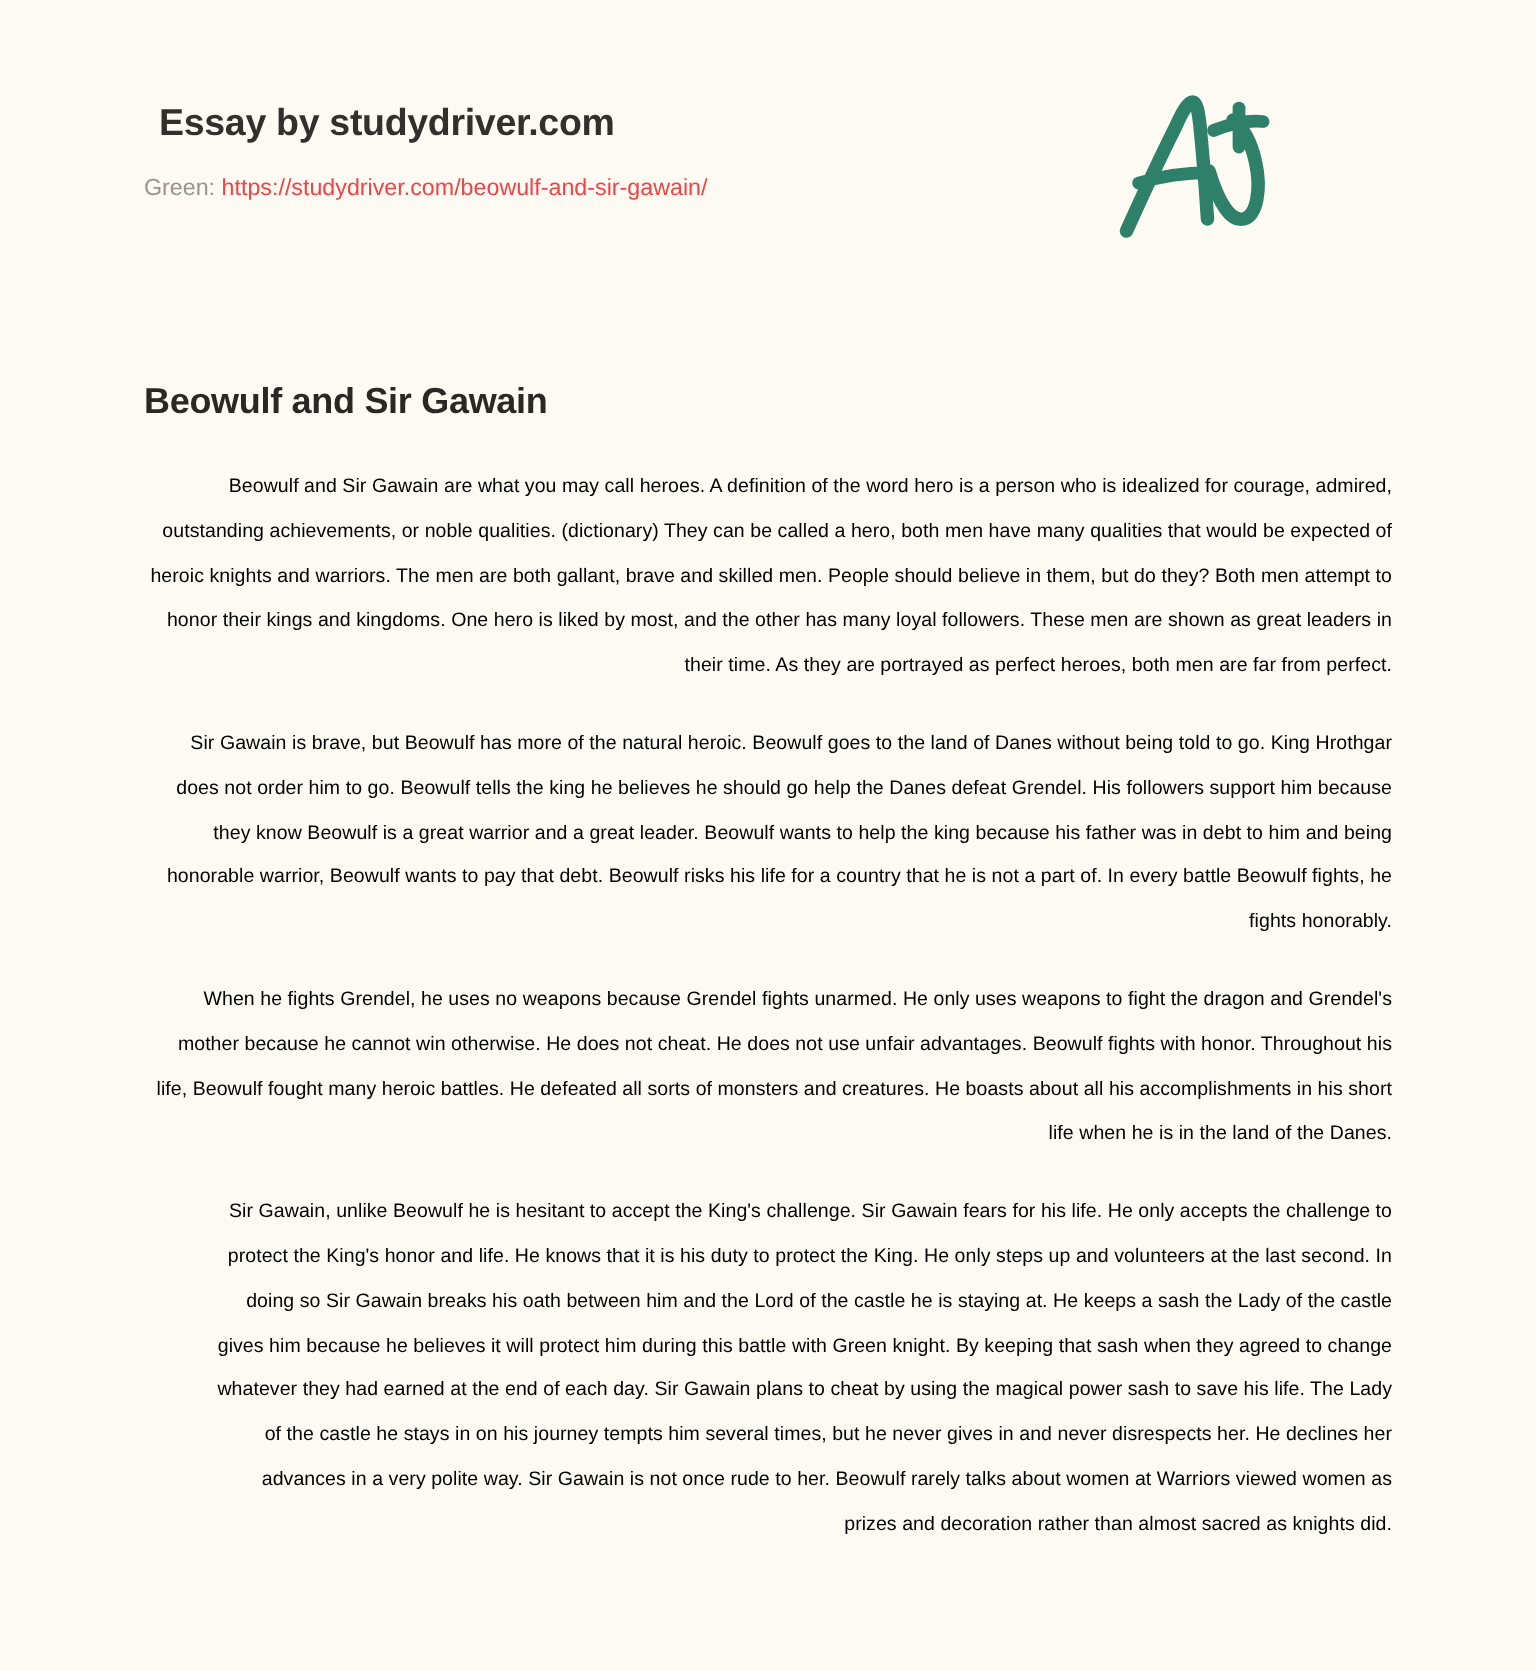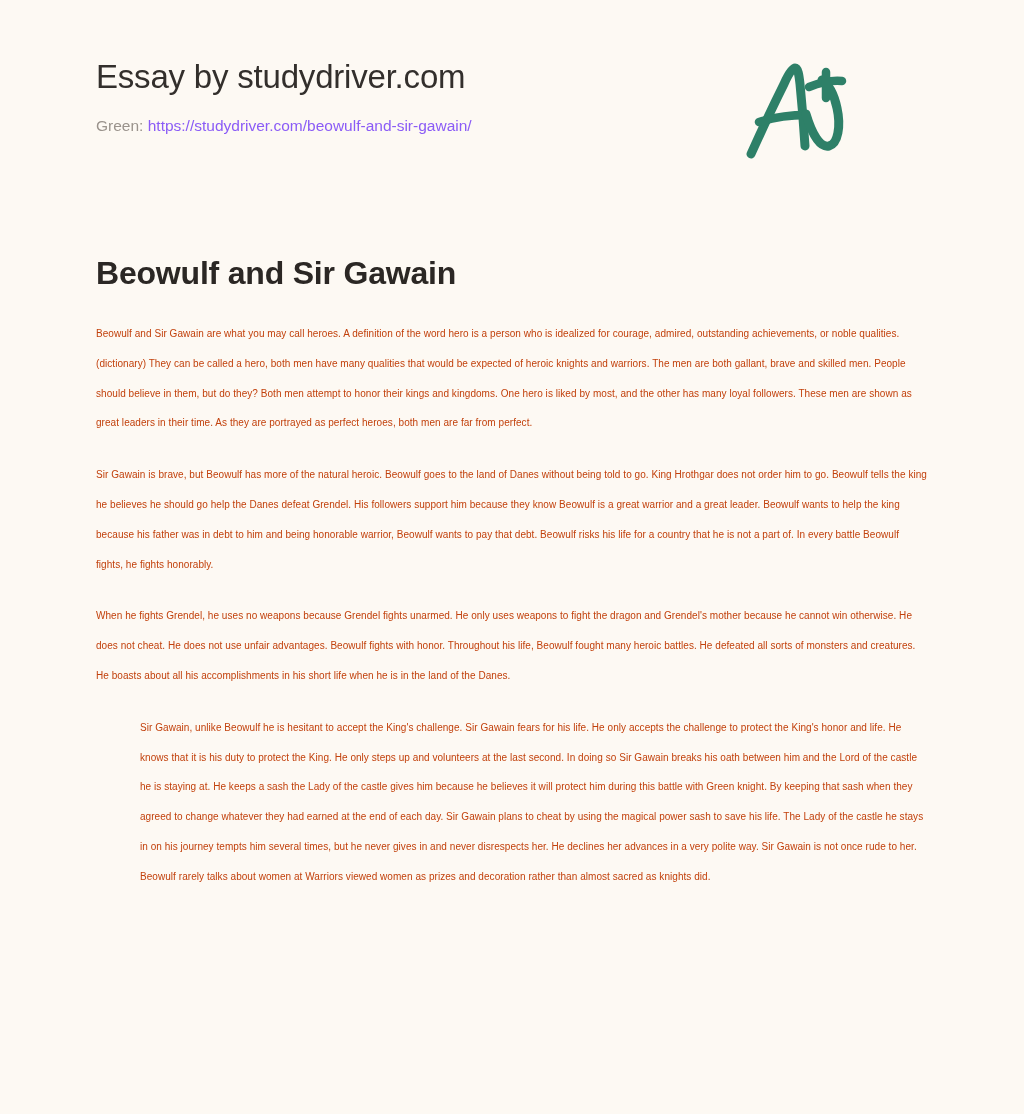--- a/index.html
+++ b/index.html
@@ -25,73 +25,73 @@
   .header {
     position: relative;
     height: 186px;
     padding-top: 57px;
     box-sizing: border-box;
   }
   .brand-block {
     display: block;
   }
   .essay-by {
-    font-size: 33px;
-    font-weight: normal;
+    font-size: 25px;
+    font-weight: bold;
     letter-spacing: -0.2px;
     color: #332f2c;
     line-height: 1.2;
-    margin: 0;
+    margin: 10px;
   }
   .source-line {
     margin-top: 19px;
     font-size: 15.5px;
     line-height: 1.3;
     color: #9a938c;
     white-space: nowrap;
   }
   .source-label {
     color: #9a938c;
   }
   .source-url {
-    color: #8b5cf6;
+    color: #ef4444;
     text-decoration: none;
   }
   .logo {
     position: absolute;
     right: 74px;
     top: 52px;
     width: 120px;
     height: 112px;
   }
   .logo svg {
     display: block;
     width: 120px;
     height: 112px;
   }
   
   .doc-title {
     margin: 0;
     padding-top: 67px;
-    font-size: 32px;
+    font-size: 24px;
     font-weight: bold;
     letter-spacing: -0.2px;
     color: #2b2724;
     line-height: 1.25;
   }
   
   .article {
     padding-top: 26px;
   }
   .article p {
     margin: 0 0 22px 0;
-    font-size: 10px;
+    font-size: 13px;
     line-height: 29.8px;
-    color: #c2410c;
-    text-align: left;
+    color: #000000;
+    text-align: right;
     letter-spacing: 0.05px;
   }
   .article p:last-child {
     margin-bottom: 0;
     margin-left: 44px;
   }
 </style>
 </head>
 <body>
 

